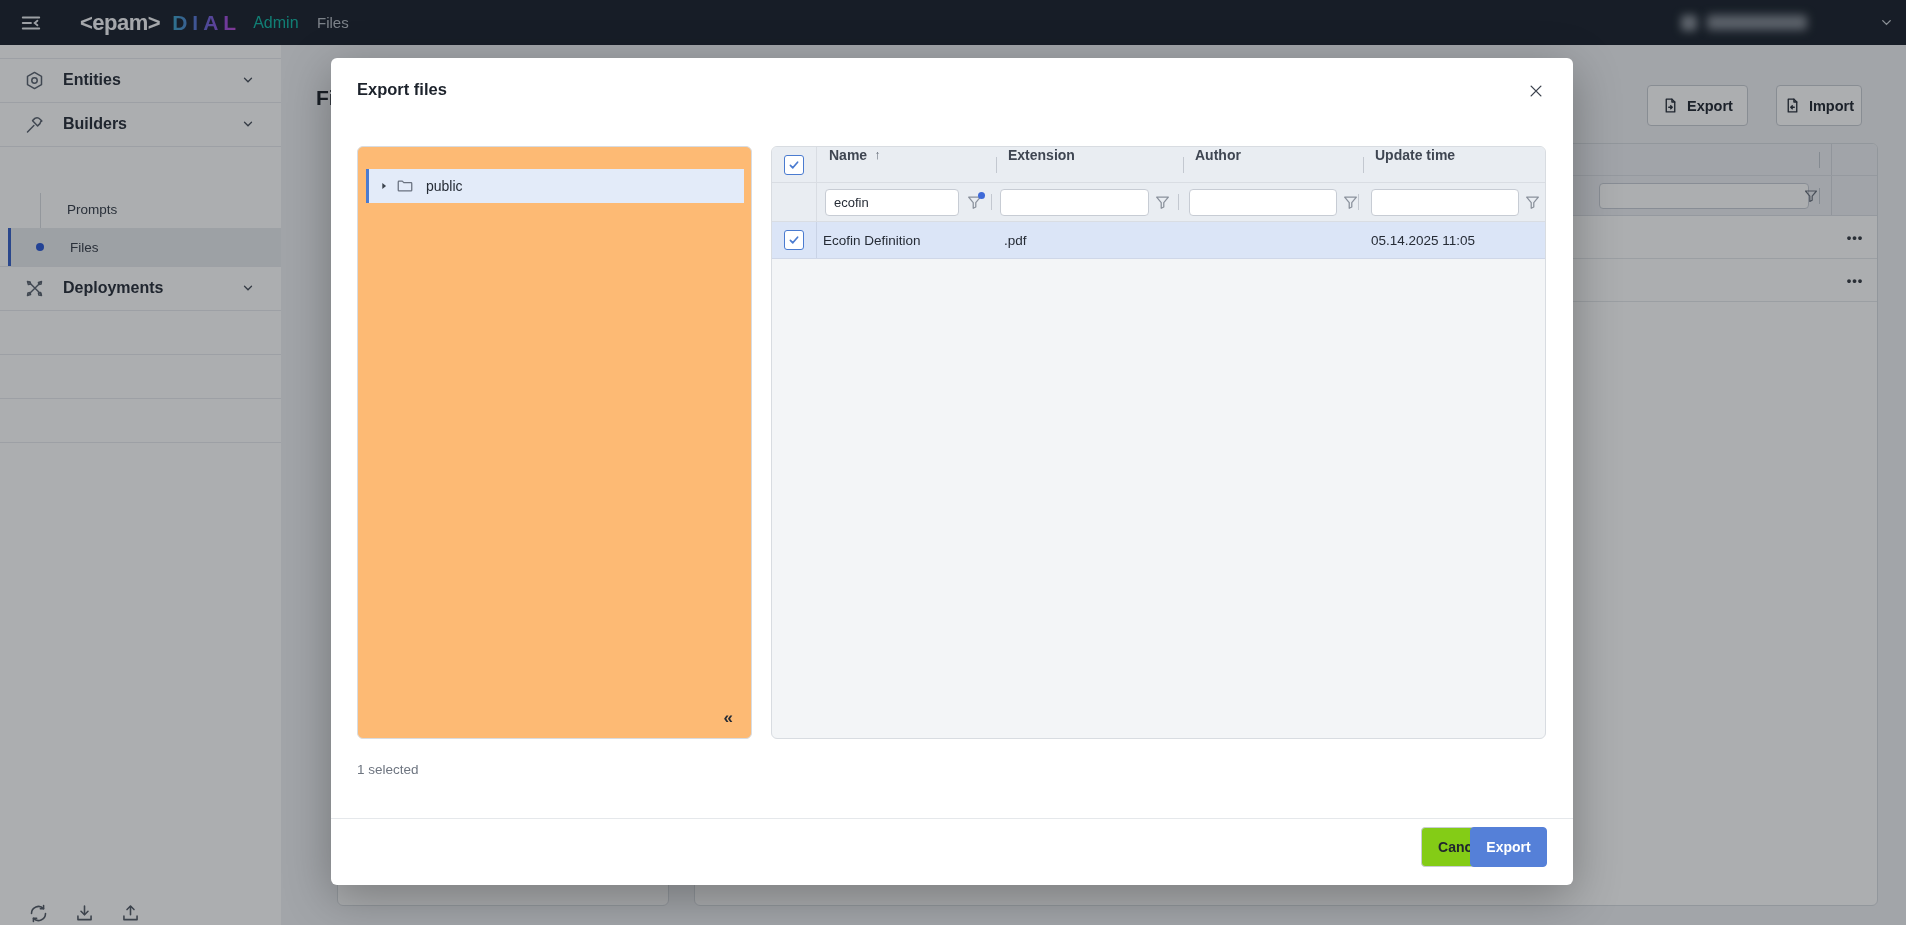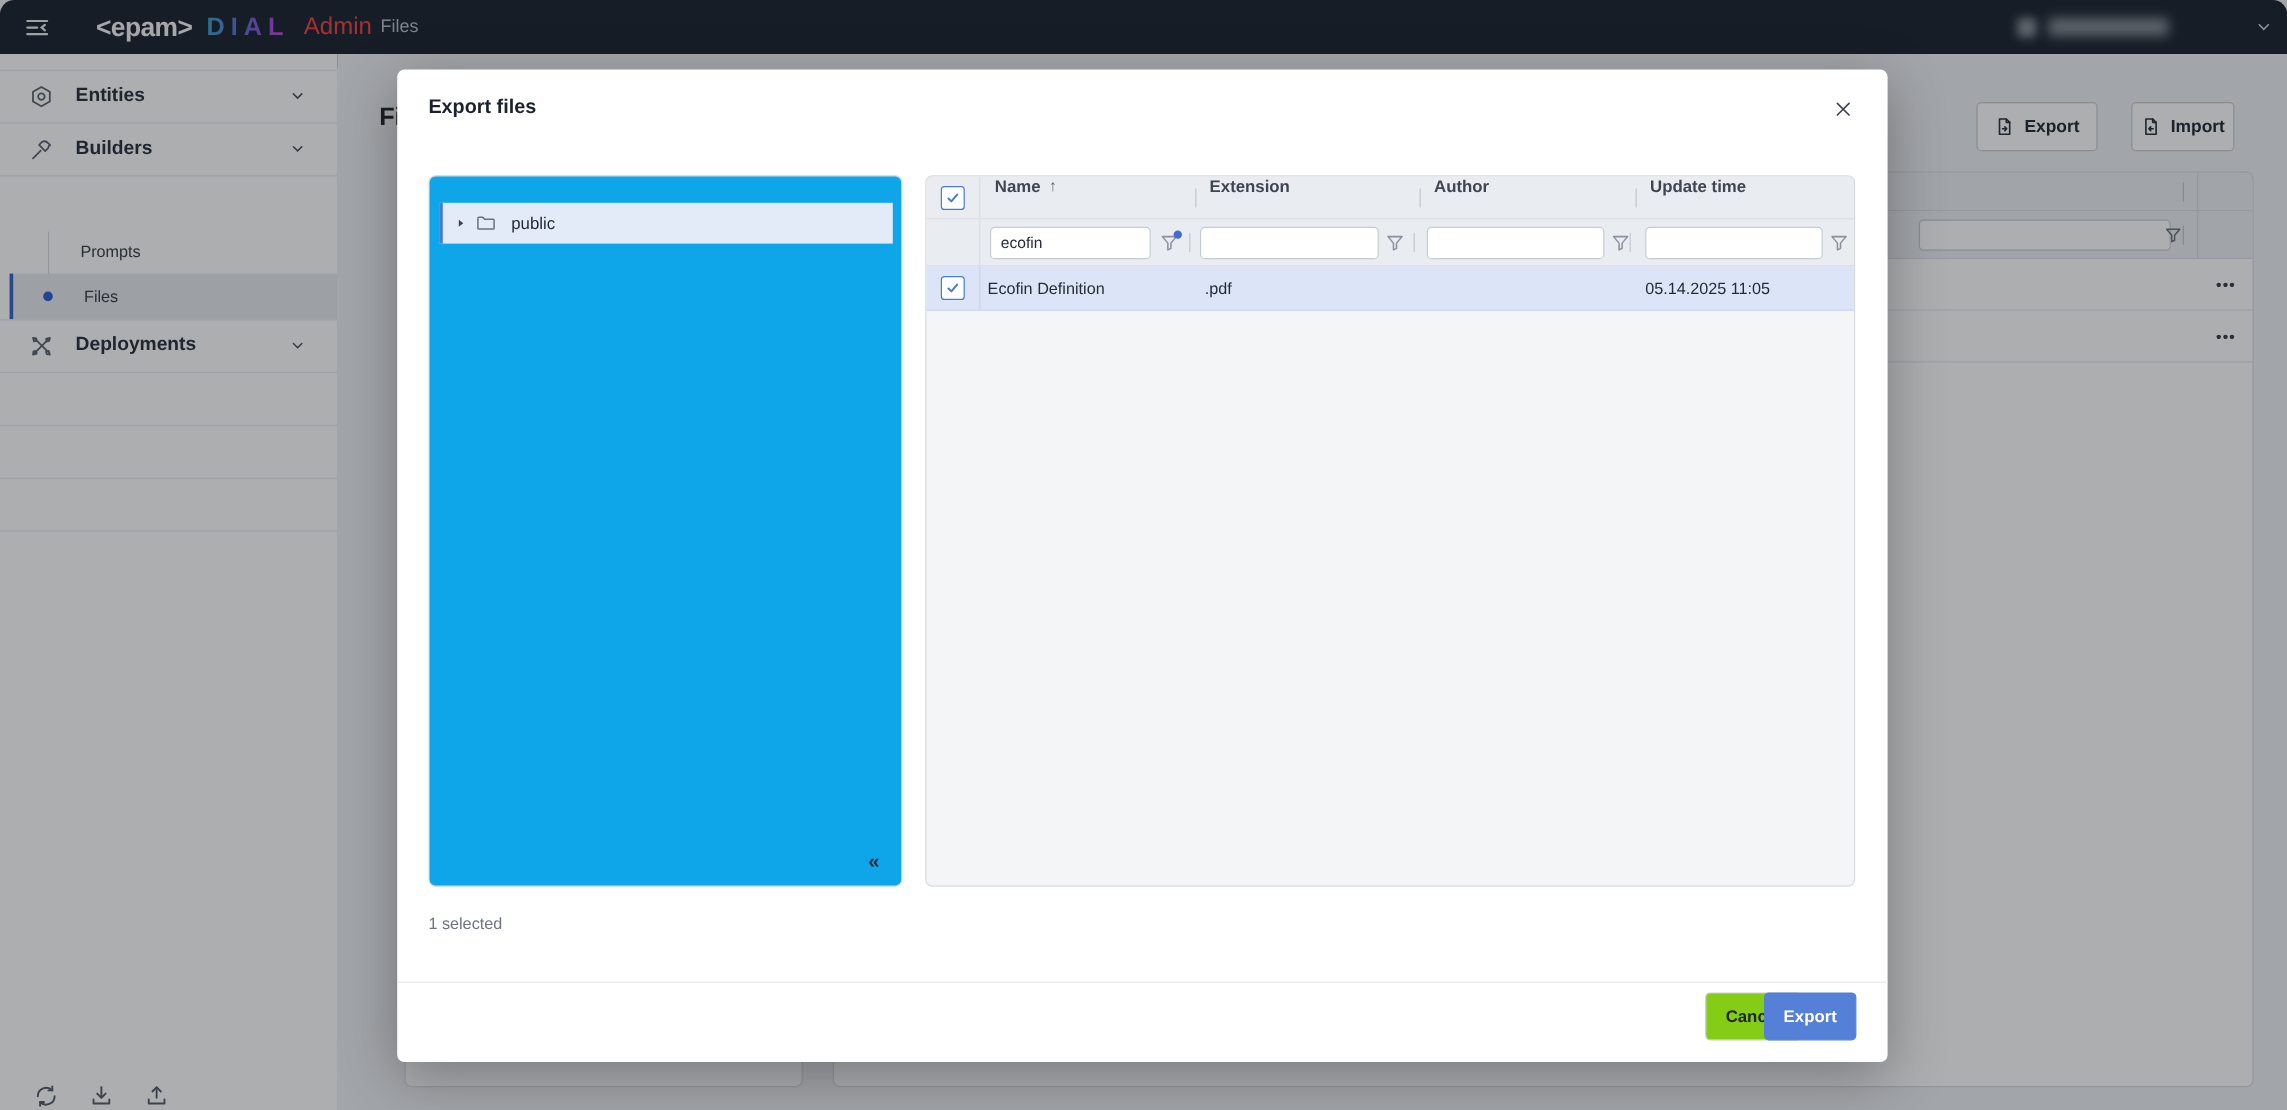--- a/index.html
+++ b/index.html
@@ -2,28 +2,28 @@
 <html><head>
 <meta charset="utf-8">
 <style>
   * { margin:0; padding:0; box-sizing:border-box; }
   html,body { background:#3a3f47; }
   .app {
     position:relative; width:1906px; height:925px; overflow:hidden;
     font-family:"Liberation Sans", sans-serif; background:#f0f1f4;
   }
   
-  .topbar { position:absolute; left:0; top:0; width:100%; height:57px; background:#1d242f;border-radius:12px; }
+  .topbar { position:absolute; left:0; top:0; width:100%; height:45px; background:#1d242f; }
   .menu-btn { position:absolute; left:16px; top:8px; width:30px; height:30px; display:flex; align-items:center; justify-content:center; cursor:pointer; }
   .logo { position:absolute; left:80px; top:0; height:45px; display:flex; align-items:center; gap:12px; }
   .logo-epam { color:#f4f5f7; font-size:22px; font-weight:700; letter-spacing:-0.5px; }
   .logo-dial { font-size:21px; font-weight:700; letter-spacing:5px;
     background:linear-gradient(90deg,#3fa6c9 0%,#5e6fd8 40%,#9b50e0 75%,#cf4bd0 100%);
     -webkit-background-clip:text; background-clip:text; color:transparent; }
-  .logo-admin { color:#ef4444; font-size:20px; font-weight:400; }
+  .logo-admin { color:#14b8a6; font-size:16px; font-weight:400; }
   .topbar-tab { position:absolute; left:317px; top:0; height:45px; display:flex; align-items:center; color:#b7bcc4; font-size:15px; cursor:pointer; }
   .user-chip { position:absolute; right:12px; top:0; height:45px; display:flex; align-items:center; gap:10px; }
   .user-blur { width:100px; height:15px; border-radius:3px; background:#878d96; filter:blur(5px); }
   .avatar-blur { width:16px; height:16px; border-radius:3px; background:#8a9099; filter:blur(4px); }
   .user-caret { margin-left:62px; display:flex; align-items:center; }
   
   .sidebar { position:absolute; left:0; top:45px; width:281px; height:880px; background:#ffffff; }
   .side-sep { position:absolute; left:0; width:100%; height:1px; background:#e8eaee; }
   .nav-item { position:absolute; left:0; width:100%; height:44px; display:flex; align-items:center; cursor:pointer; }
   .nav-icon { position:absolute; left:23px; width:22px; height:22px; color:#5d6571; display:flex; align-items:center; justify-content:center; }
@@ -54,21 +54,21 @@
   .bg-row { position:absolute; left:0; width:100%; height:43px; background:#fff; border-bottom:1px solid #e5e8ec; }
   .bg-dots { position:absolute; left:1136px; width:48px; height:100%; display:flex; align-items:center; justify-content:center;
     font-size:13px; font-weight:700; letter-spacing:1px; color:#3a3f47; cursor:pointer; }
   
   .overlay { position:absolute; inset:0; background:rgba(13,17,23,0.34); z-index:50; }
   .modal { position:absolute; left:331px; top:58px; width:1242px; height:827px; background:#fff; border-radius:6px;
     box-shadow:0 12px 48px rgba(0,0,0,0.3); z-index:100; }
   .modal-title { position:absolute; left:26px; top:22px; font-size:16.5px; font-weight:700; color:#1c222b; }
   .modal-close { position:absolute; right:26px; top:22px; width:22px; height:22px; color:#3d434e; display:flex; align-items:center; justify-content:center; cursor:pointer; }
   
-  .m-tree { position:absolute; left:26px; top:88px; width:395px; height:593px; border:1px solid #d8dce1; border-radius:6px; background:#0ea5e9; }
+  .m-tree { position:absolute; left:26px; top:88px; width:395px; height:593px; border:1px solid #d8dce1; border-radius:6px; background:#fdba74; }
   .m-tree-row { position:absolute; left:8px; top:22px; width:378px; height:34px; background:#e3ebf9; border-left:3px solid #4a7bd0;
     display:flex; align-items:center; cursor:pointer; }
   .m-caret { position:absolute; left:10px; display:flex; color:#3c434e; }
   .m-folder { position:absolute; left:27px; display:flex; color:#6a7280; }
   .m-tree-label { position:absolute; left:57px; font-size:14px; color:#262c36; }
   .m-collapse { position:absolute; right:18px; bottom:10px; font-size:17px; font-weight:700; color:#262c36; cursor:pointer; }
   
   .m-table { position:absolute; left:440px; top:88px; width:775px; height:593px; border:1px solid #d8dce1; border-radius:6px; background:#f3f5f7; overflow:hidden; }
   .m-thead { position:absolute; left:0; top:0; width:100%; height:36px; background:#e9edf2; border-bottom:1px solid #d9dde3; }
   .m-filterrow { position:absolute; left:0; top:36px; width:100%; height:39px; background:#e9edf2; border-bottom:1px solid #d9dde3; }

